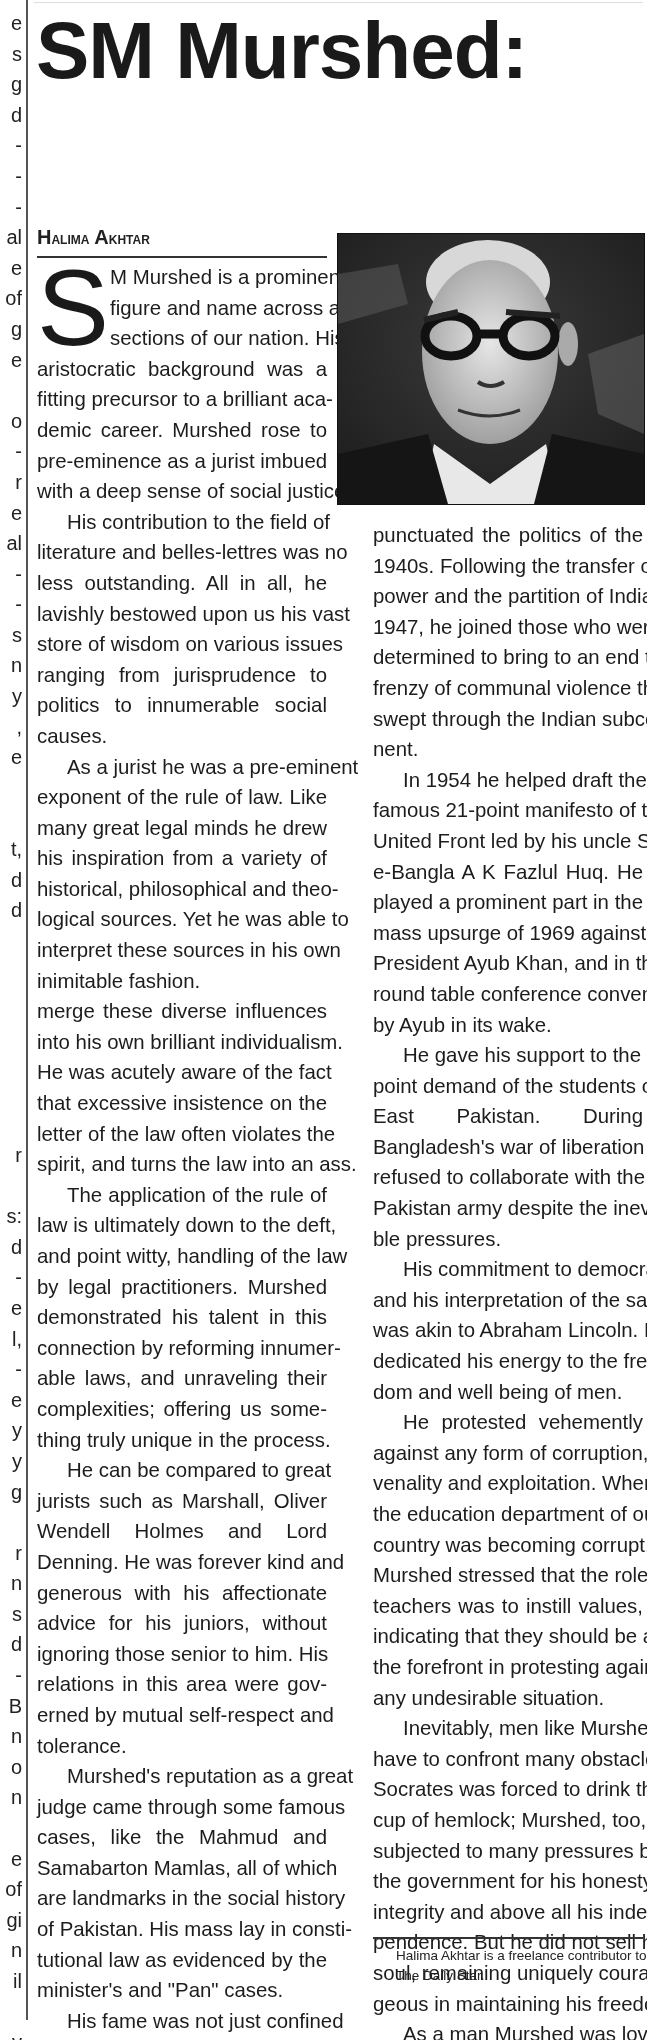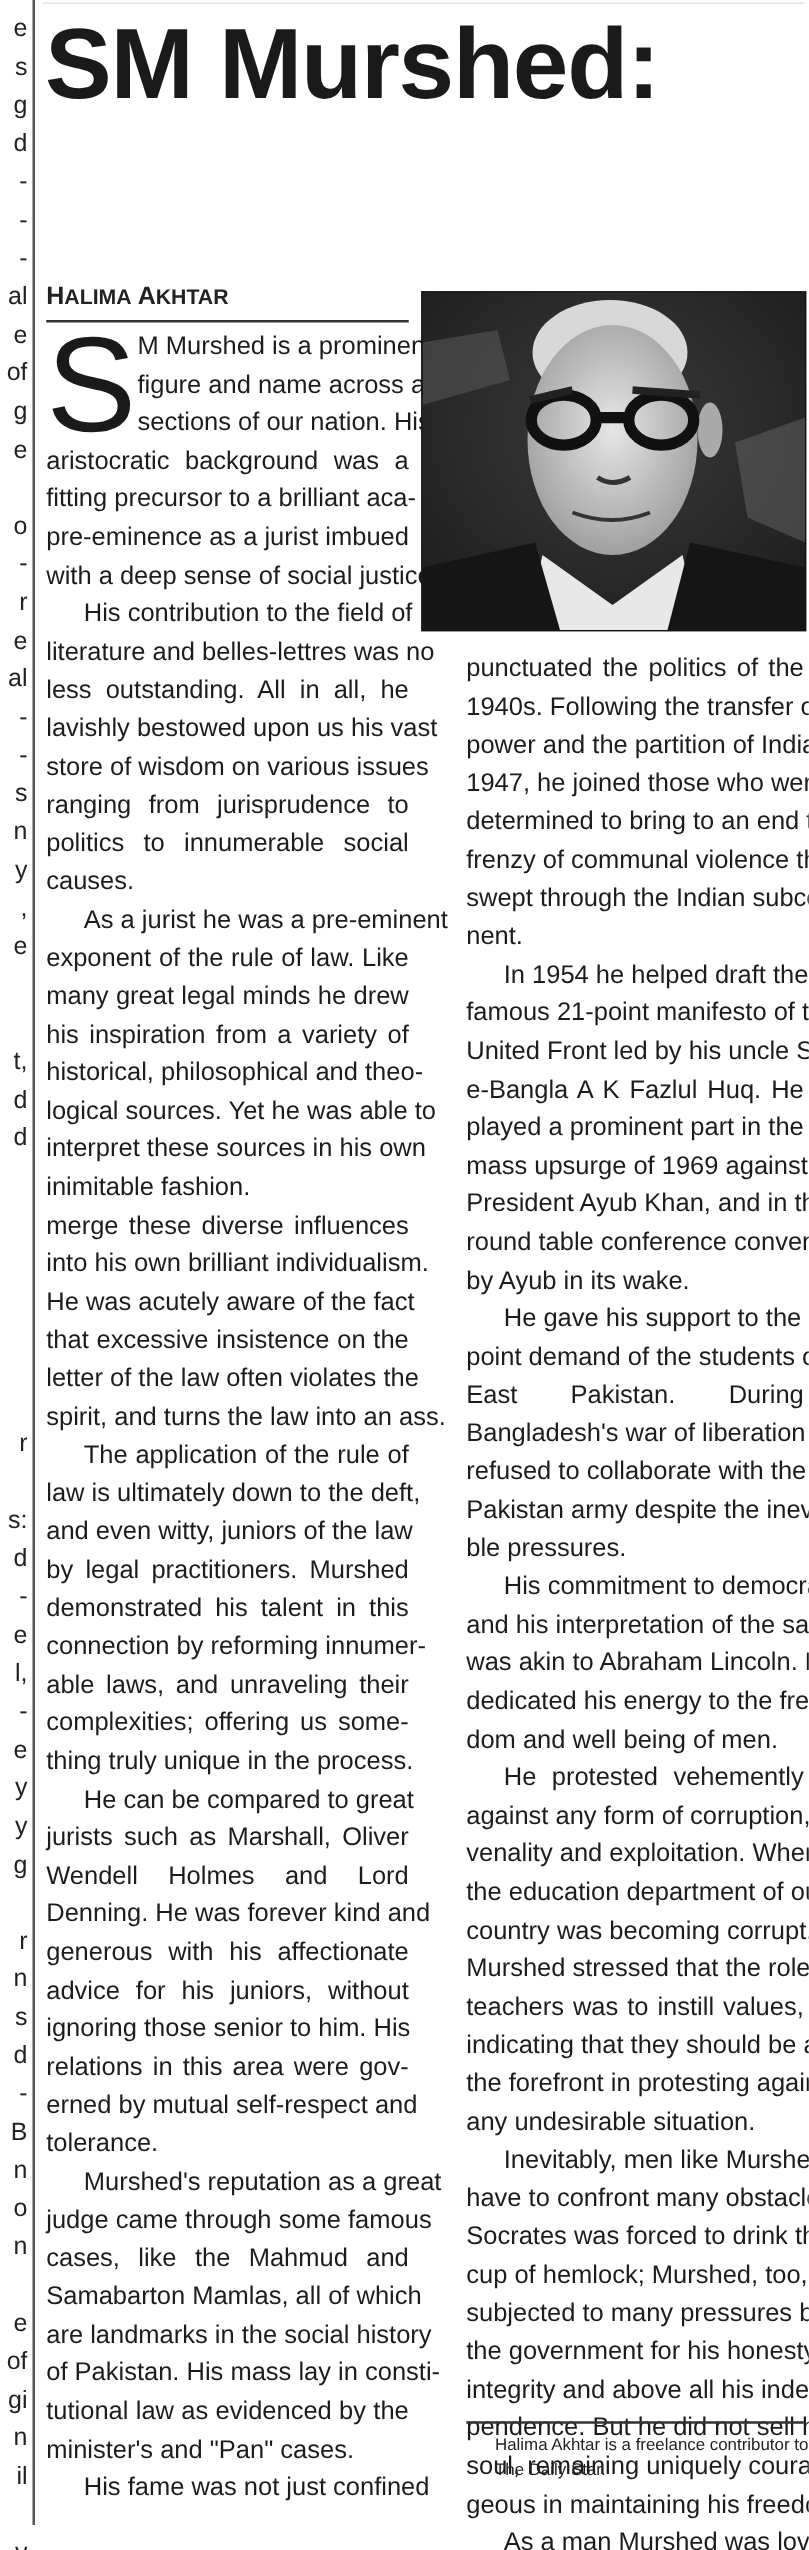--- a/index.html
+++ b/index.html
@@ -3,21 +3,21 @@
 <meta charset="utf-8">
 <style>
   html,body{margin:0;padding:0;background:#fff;}
   body{width:647px;height:2040px;position:relative;overflow:hidden;color:#1c1c1c;font-family:"Liberation Sans",sans-serif;}
   .topline{position:absolute;left:34px;right:4px;top:2px;height:1px;background:#ddd;}
   .strip{position:absolute;left:0;top:8px;width:22px;font-size:20px;line-height:30.6px;text-align:right;overflow:hidden;color:#222;}
   .strip div{height:30.6px;white-space:nowrap;}
   .vrule{position:absolute;left:26px;top:0;width:2px;height:2020px;background:#555;}
   .title{position:absolute;left:36px;top:14px;font-weight:bold;font-size:80px;line-height:74px;letter-spacing:-1px;color:#1a1a1a;margin:0;}
   .byline{position:absolute;left:37px;top:226px;font-weight:bold;font-size:20px;color:#222;}
-  .byline .sc{font-size:17px;}
+  .byline .sc{font-size:12px;}
   .byrule{position:absolute;left:37px;top:256px;width:290px;height:2px;background:#333;}
   .col{position:absolute;font-size:20.4px;line-height:30.6px;}
   .col .ln{display:block;text-align:justify;text-align-last:justify;height:30.6px;white-space:nowrap;}
   .col .ln.last{text-align-last:left;}
   .col .ln.ind{padding-left:30px;}
   .left{left:37px;top:262px;width:290px;}
   .right{left:373px;top:520px;width:270px;}
   .dropcap{position:absolute;left:37px;top:258px;font-size:108px;line-height:100px;font-weight:normal;color:#1a1a1a;}
   .photo{position:absolute;left:337px;top:233px;width:306px;height:270px;background:#2a2a2a;border:1px solid #111;overflow:hidden;}
   .photo svg{display:block;}
@@ -108,20 +108,21 @@
 <div class="byrule"></div>
 
 <div class="dropcap">S</div>
 
 <div class="col left" id="leftcol">
     <span class="ln" style="padding-left: 73px;">M Murshed is a prominent</span>
     <span class="ln" style="padding-left: 73px;">figure and name across all</span>
     <span class="ln" style="padding-left: 73px;">sections of our nation. His</span>
     <span class="ln">aristocratic background was a</span>
     <span class="ln">fitting precursor to a brilliant aca-</span>
+    <span class="ln">demic career. Murshed rose to</span>
     <span class="ln">pre-eminence as a jurist imbued</span>
     <span class="ln last">with a deep sense of social justice.</span>
     <span class="ln ind">His contribution to the field of</span>
     <span class="ln">literature and belles-lettres was no</span>
     <span class="ln">less outstanding. All in all, he</span>
     <span class="ln">lavishly bestowed upon us his vast</span>
     <span class="ln">store of wisdom on various issues</span>
     <span class="ln">ranging from jurisprudence to</span>
     <span class="ln">politics to innumerable social</span>
     <span class="ln last">causes.</span>
@@ -134,21 +135,21 @@
     <span class="ln">interpret these sources in his own</span>
     <span class="ln last">inimitable fashion.</span>
     <span class="ln">merge these diverse influences</span>
     <span class="ln">into his own brilliant individualism.</span>
     <span class="ln">He was acutely aware of the fact</span>
     <span class="ln">that excessive insistence on the</span>
     <span class="ln">letter of the law often violates the</span>
     <span class="ln last">spirit, and turns the law into an ass.</span>
     <span class="ln ind">The application of the rule of</span>
     <span class="ln">law is ultimately down to the deft,</span>
-    <span class="ln">and even witty, juniors of the law</span>
+    <span class="ln">and point witty, handling of the law</span>
     <span class="ln">by legal practitioners. Murshed</span>
     <span class="ln">demonstrated his talent in this</span>
     <span class="ln">connection by reforming innumer-</span>
     <span class="ln">able laws, and unraveling their</span>
     <span class="ln">complexities; offering us some-</span>
     <span class="ln last">thing truly unique in the process.</span>
     <span class="ln ind">He can be compared to great</span>
     <span class="ln">jurists such as Marshall, Oliver</span>
     <span class="ln">Wendell Holmes and Lord</span>
     <span class="ln">Denning. He was forever kind and</span>

